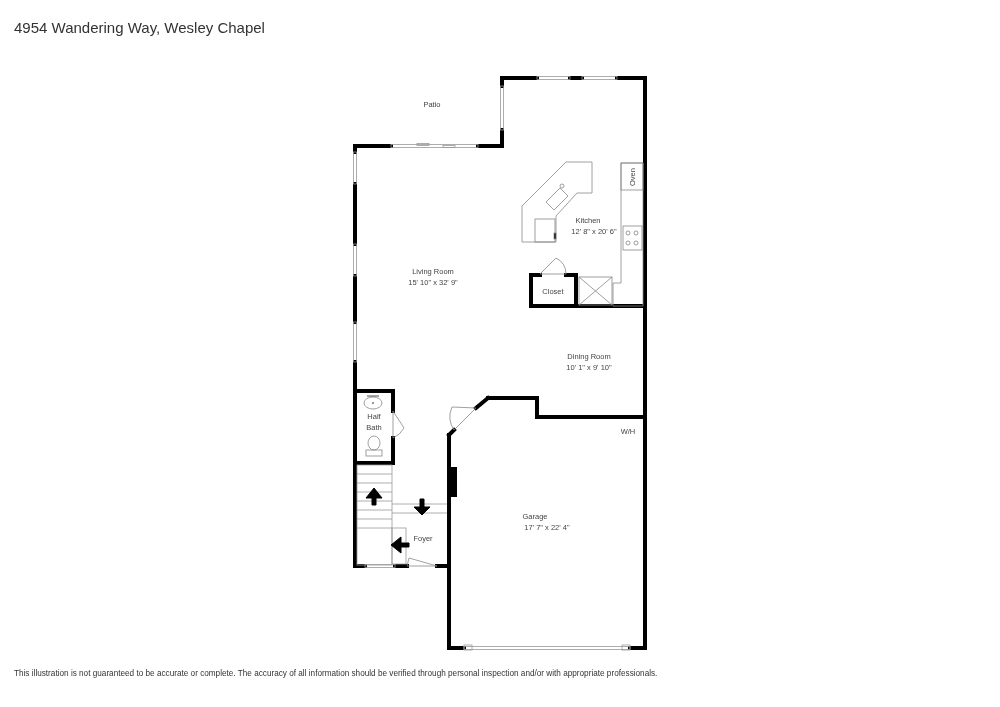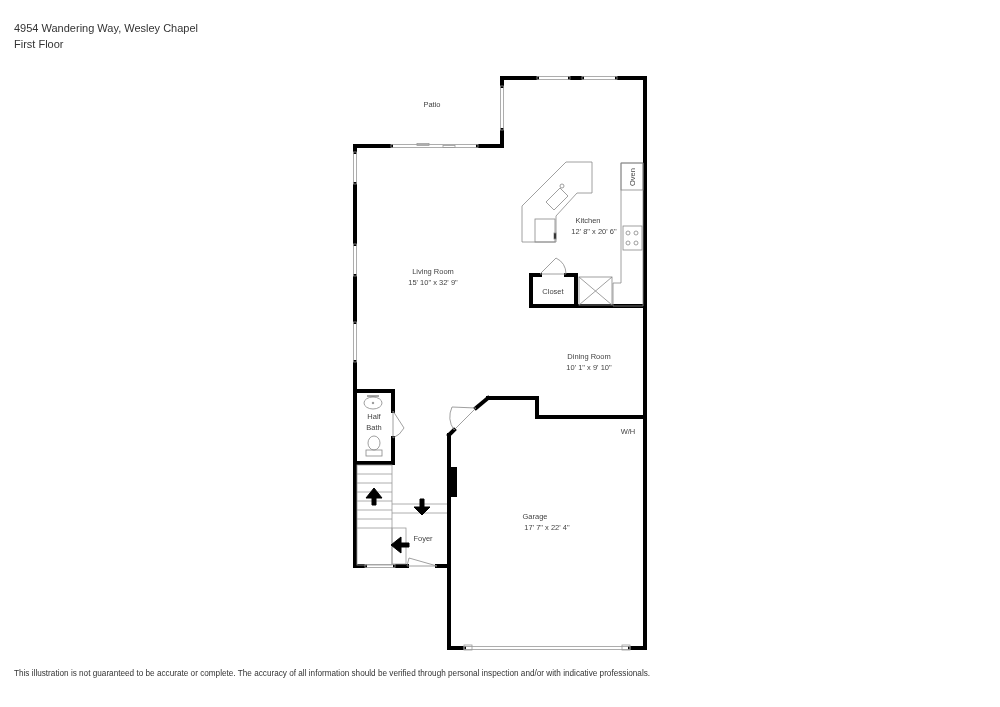--- a/index.html
+++ b/index.html
@@ -1,30 +1,29 @@
 <!DOCTYPE html>
 <html><head>
 <meta charset="utf-8">
 <style>
   html, body { margin: 0; padding: 0; background: #ffffff; }
   body { width: 1000px; height: 707px; position: relative; overflow: hidden;
          font-family: "Liberation Sans", sans-serif; color: #222; }
-  .title { position: absolute; left: 14px; top: 20px; font-size: 11px; line-height: 16px; color: #333; }
+  .title { position: absolute; left: 14px; top: 20px; font-size: 15px; line-height: 16px; color: #333; }
   .title div { white-space: nowrap; }
   svg.plan { position: absolute; left: 0; top: 0; }
   .room-label { font-size: 7.5px; fill: #444; text-anchor: middle; font-family: "Liberation Sans", sans-serif; }
   .disclaimer { position: absolute; left: 14px; top: 663px; font-size: 8.2px; color: #333; line-height: 21px; }
   .disclaimer div { white-space: nowrap; }
 </style>
 </head>
 <body>
 
 <div class="title">
   <div>4954 Wandering Way, Wesley Chapel</div>
-  <div>First Floor</div>
 </div>
 
 <svg class="plan" width="1000" height="707" viewBox="0 0 1000 707" xmlns="http://www.w3.org/2000/svg">
 
   <g stroke="#000" stroke-width="4" fill="none" stroke-linecap="square">
 
     <line x1="502" y1="78" x2="537" y2="78"></line>
     <line x1="570" y1="78" x2="582" y2="78"></line>
     <line x1="617" y1="78" x2="645" y2="78"></line>
 
@@ -167,14 +166,14 @@
   <text class="room-label" x="589" y="370">10' 1" x 9' 10"</text>
   <text class="room-label" x="374" y="419">Half</text>
   <text class="room-label" x="374" y="430">Bath</text>
   <text class="room-label" x="628" y="434">W/H</text>
   <text class="room-label" x="535" y="519">Garage</text>
   <text class="room-label" x="547" y="530">17' 7" x 22' 4"</text>
   <text class="room-label" x="423" y="541">Foyer</text>
 </svg>
 
 <div class="disclaimer">
-  <div>This illustration is not guaranteed to be accurate or complete. The accuracy of all information should be verified through personal inspection and/or with indicative professionals.</div>
+  <div>This illustration is not guaranteed to be accurate or complete. The accuracy of all information should be verified through personal inspection and/or with appropriate professionals.</div>
 </div>
 
 </body></html>

